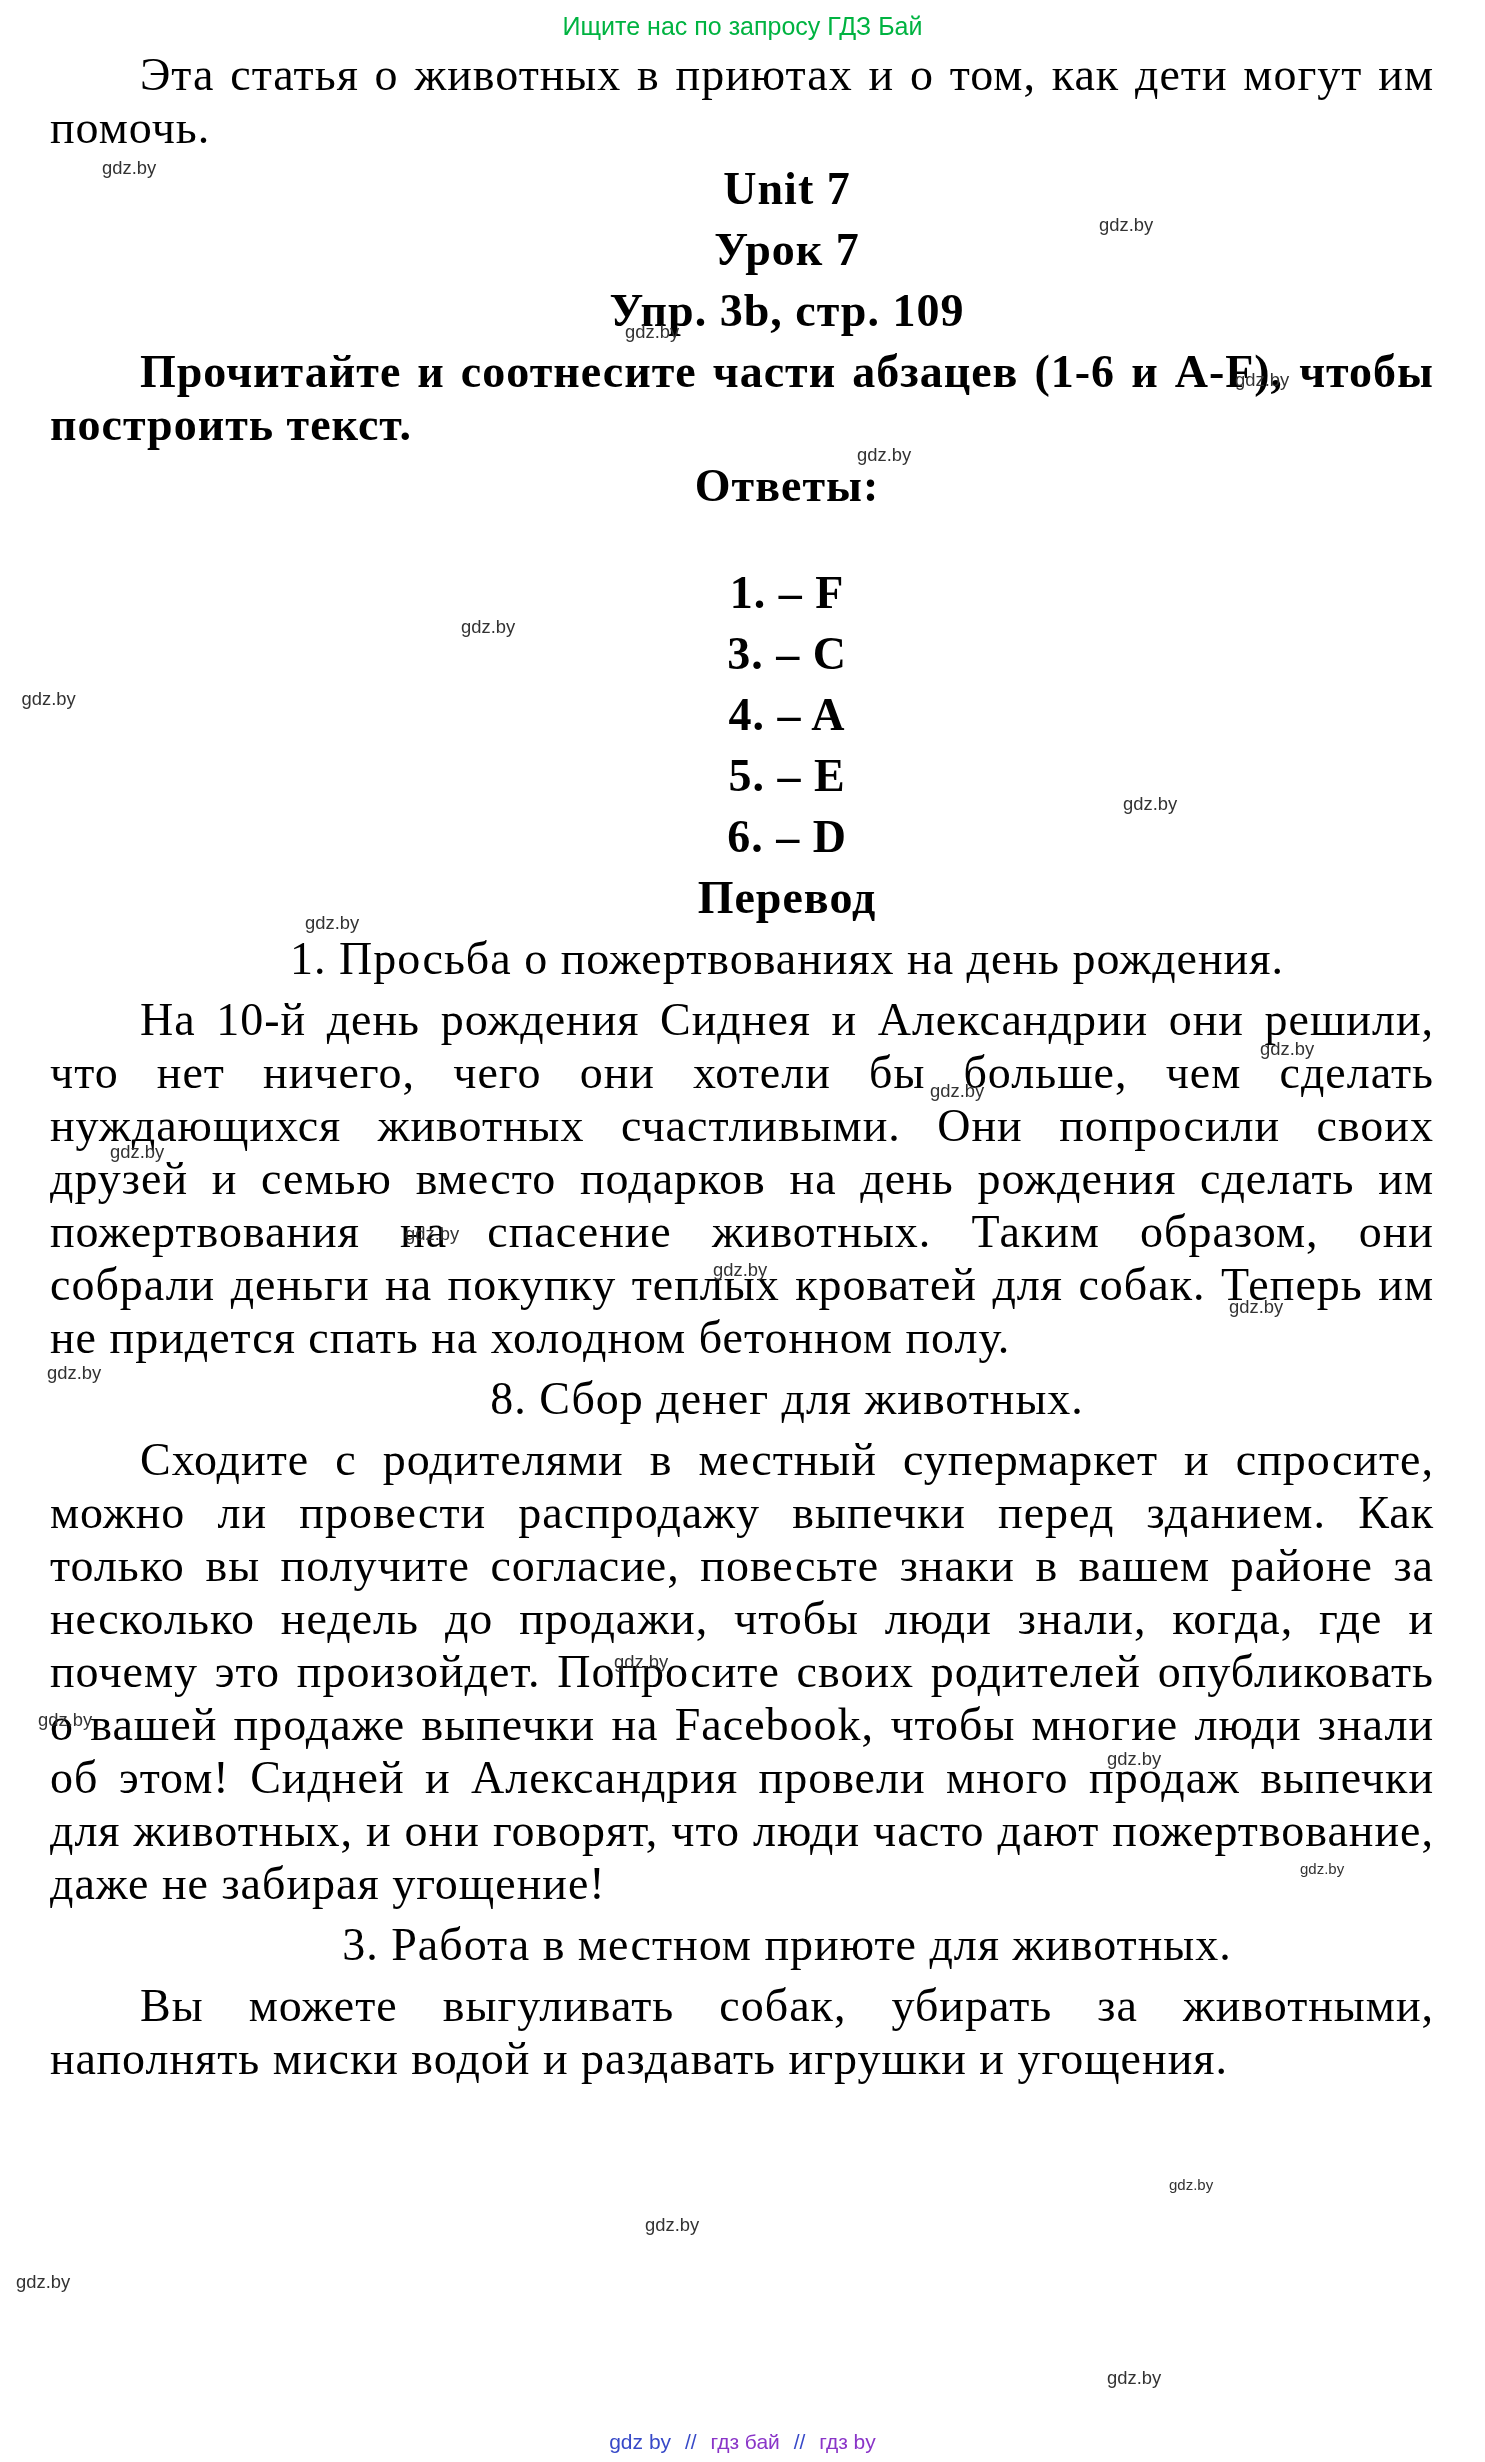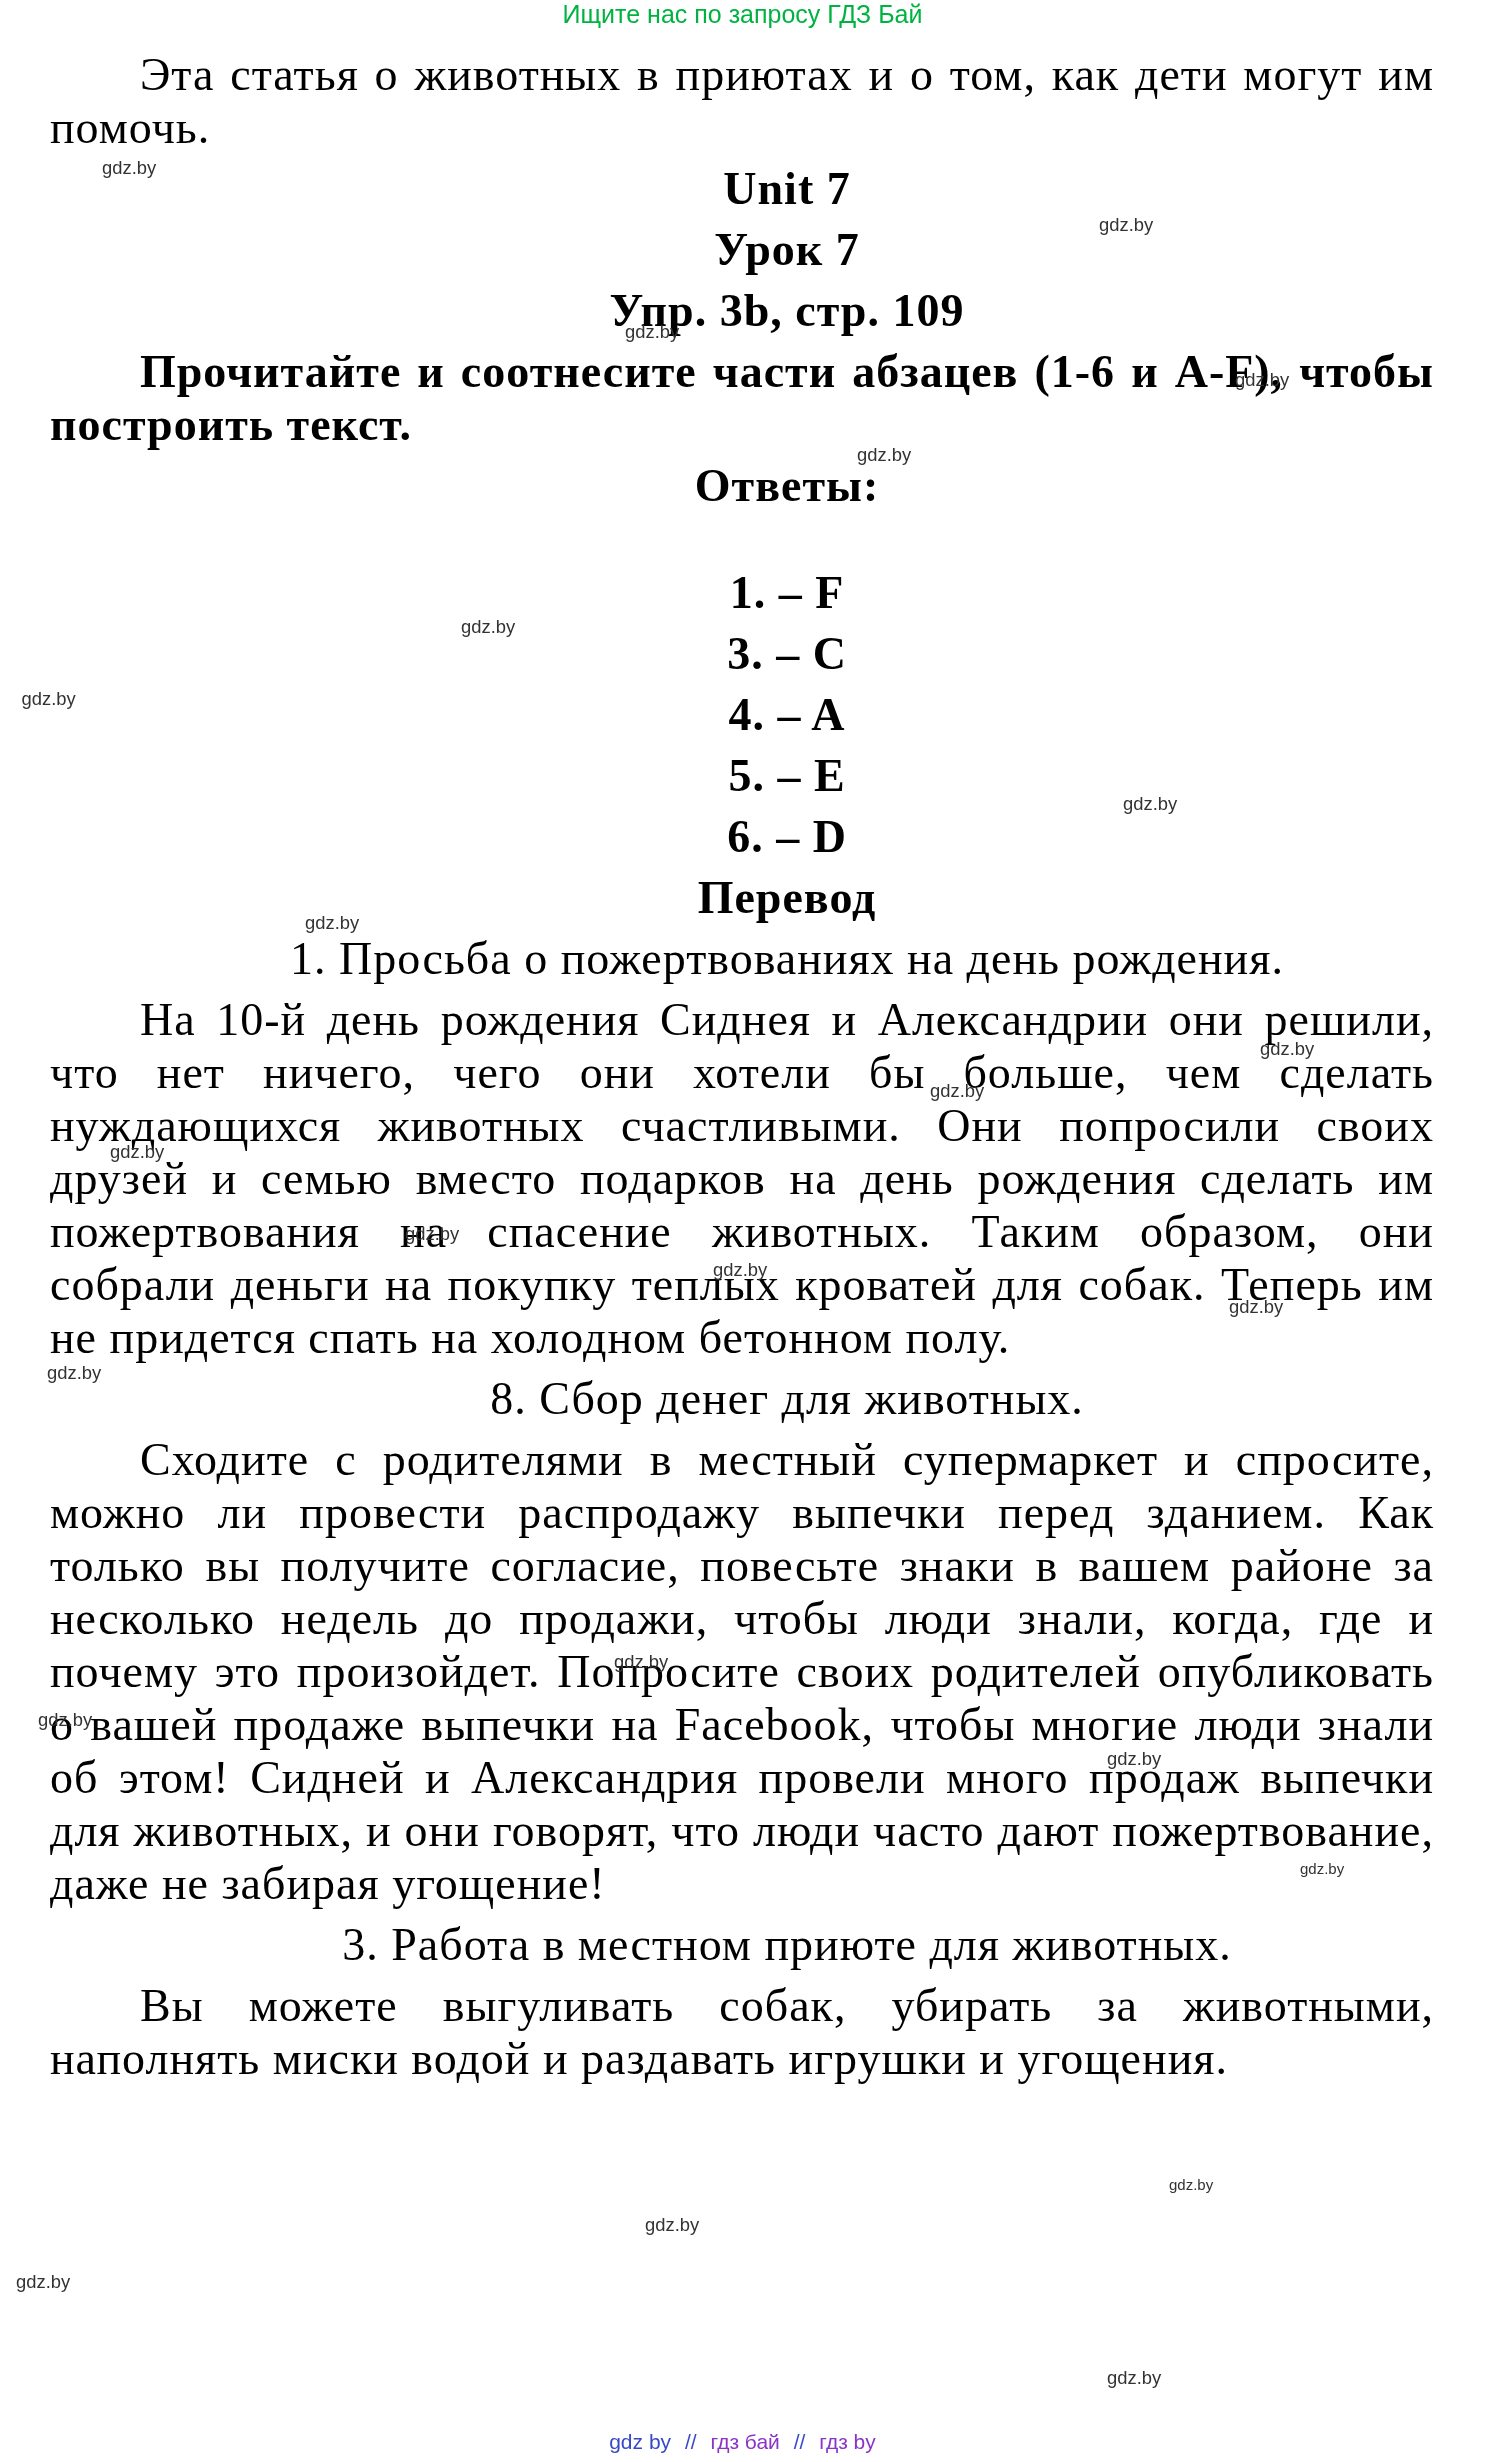--- a/index.html
+++ b/index.html
@@ -7,21 +7,21 @@
     position: relative;
     width: 1485px;
     height: 2462px;
     background: #ffffff;
     overflow: hidden;
     font-family: "Liberation Serif", serif;
     color: #000000;
   }
   .banner {
     position: absolute;
-    top: 0; left: 0; right: 0;
+    top: 12px; left: 0; right: 0;
     text-align: center;
     font-family: "Liberation Sans", sans-serif;
     font-size: 25px;
     color: var(--banner_green, #00b341);
   }
   .content {
     position: absolute;
     left: 42px;
     top: 40px;
     width: 1400px;

